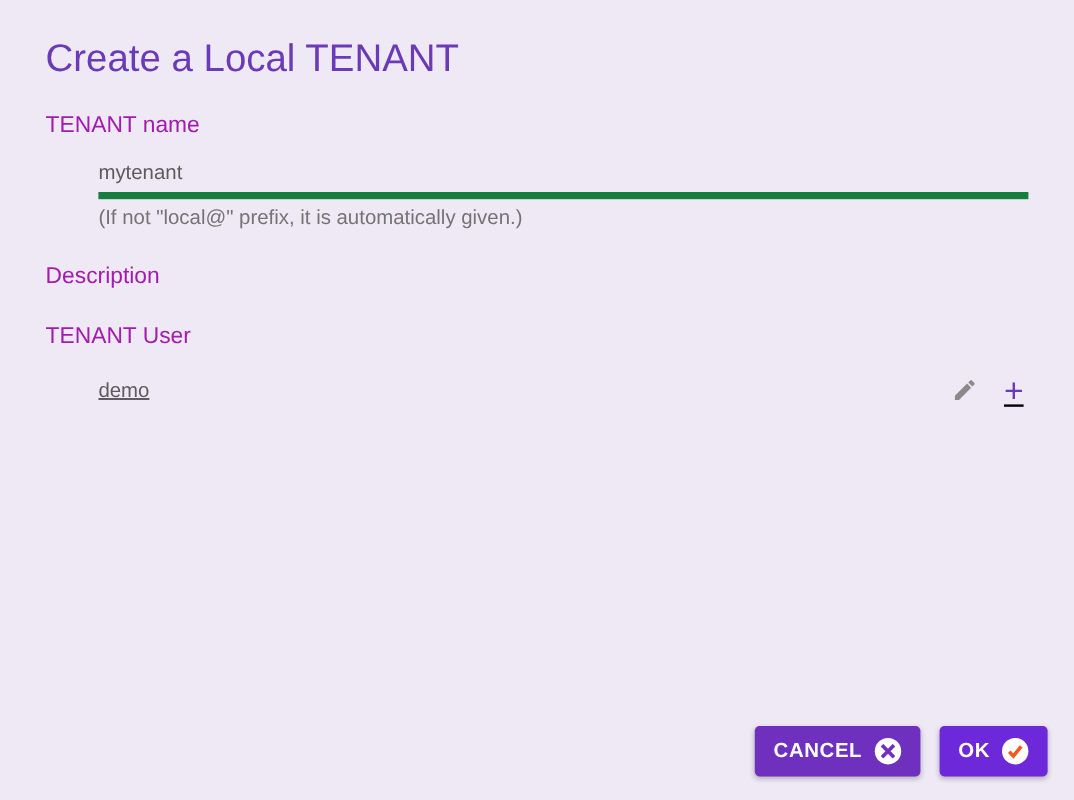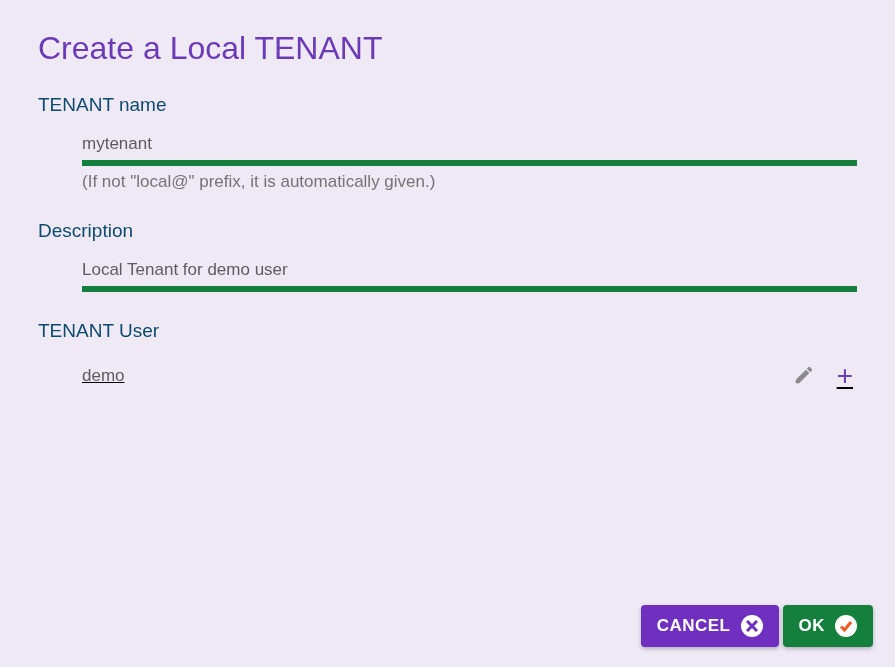--- a/index.html
+++ b/index.html
@@ -18,21 +18,21 @@
     .dialog-title {
       color: #6a3ab7;
       font-size: 32px;
       font-weight: 400;
       margin-bottom: 27px;
     }
     .field-group {
       margin-bottom: 28px;
     }
     .field-label {
-      color: #0c4a6e;
+      color: #a21caf;
       font-size: 19px;
       font-weight: 400;
       margin-bottom: 16px;
       display: block;
     }
     .field-input {
       width: 775px;
       margin-left: 44px;
       border: none;
       border-bottom: 6px solid #15803d;
@@ -79,42 +79,42 @@
       color: #6a3ab7;
       font-size: 28px;
       font-weight: 400;
       line-height: 1;
     }
     .button-bar {
       position: absolute;
       bottom: 20px;
       right: 22px;
       display: flex;
-      gap: 4px;
+      gap: 16px;
       justify-content: flex-end;
     }
     .btn {
       border: none;
       color: #fff;
       font-size: 17px;
       font-weight: 600;
       padding: 10px 16px;
       border-radius: 4px;
       cursor: pointer;
       display: inline-flex;
       align-items: center;
       gap: 10px;
       box-shadow: 0 2px 4px rgba(0,0,0,0.25);
       letter-spacing: 0.5px;
     }
     .btn-cancel {
       background: #6f2fbf;
     }
     .btn-ok {
-      background: #15803d;
+      background: #6d28d9;
     }
     .btn-circle-icon {
       display: inline-flex;
       width: 22px;
       height: 22px;
       border-radius: 50%;
       background: #fff;
       align-items: center;
       justify-content: center;
     }
@@ -141,21 +141,20 @@
     <label class="field-label">TENANT name</label>
     <input class="field-input" type="text" value="mytenant" style="">
     <div class="helper-text">(If not "local@" prefix, it is automatically given.)</div>
   </div>
 
   <div class="field-group">
   </div>
 
   <div class="field-group">
     <label class="field-label">Description</label>
-    <input class="field-input" type="text" value="Local Tenant for demo user" style="">
   </div>
 
   <div class="field-group">
     <label class="field-label">TENANT User</label>
     <div class="user-row">
       <span class="user-name">demo</span>
       <button class="icon-btn icon-pencil">
         <span>
           <svg viewBox="0 0 24 24">
             <path d="M3 17.25V21h3.75l11.06-11.06-3.75-3.75L3 17.25zM20.71 7.04a1 1 0 0 0 0-1.41l-2.34-2.34a1 1 0 0 0-1.41 0l-1.83 1.83 3.75 3.75 1.83-1.83z"></path>

